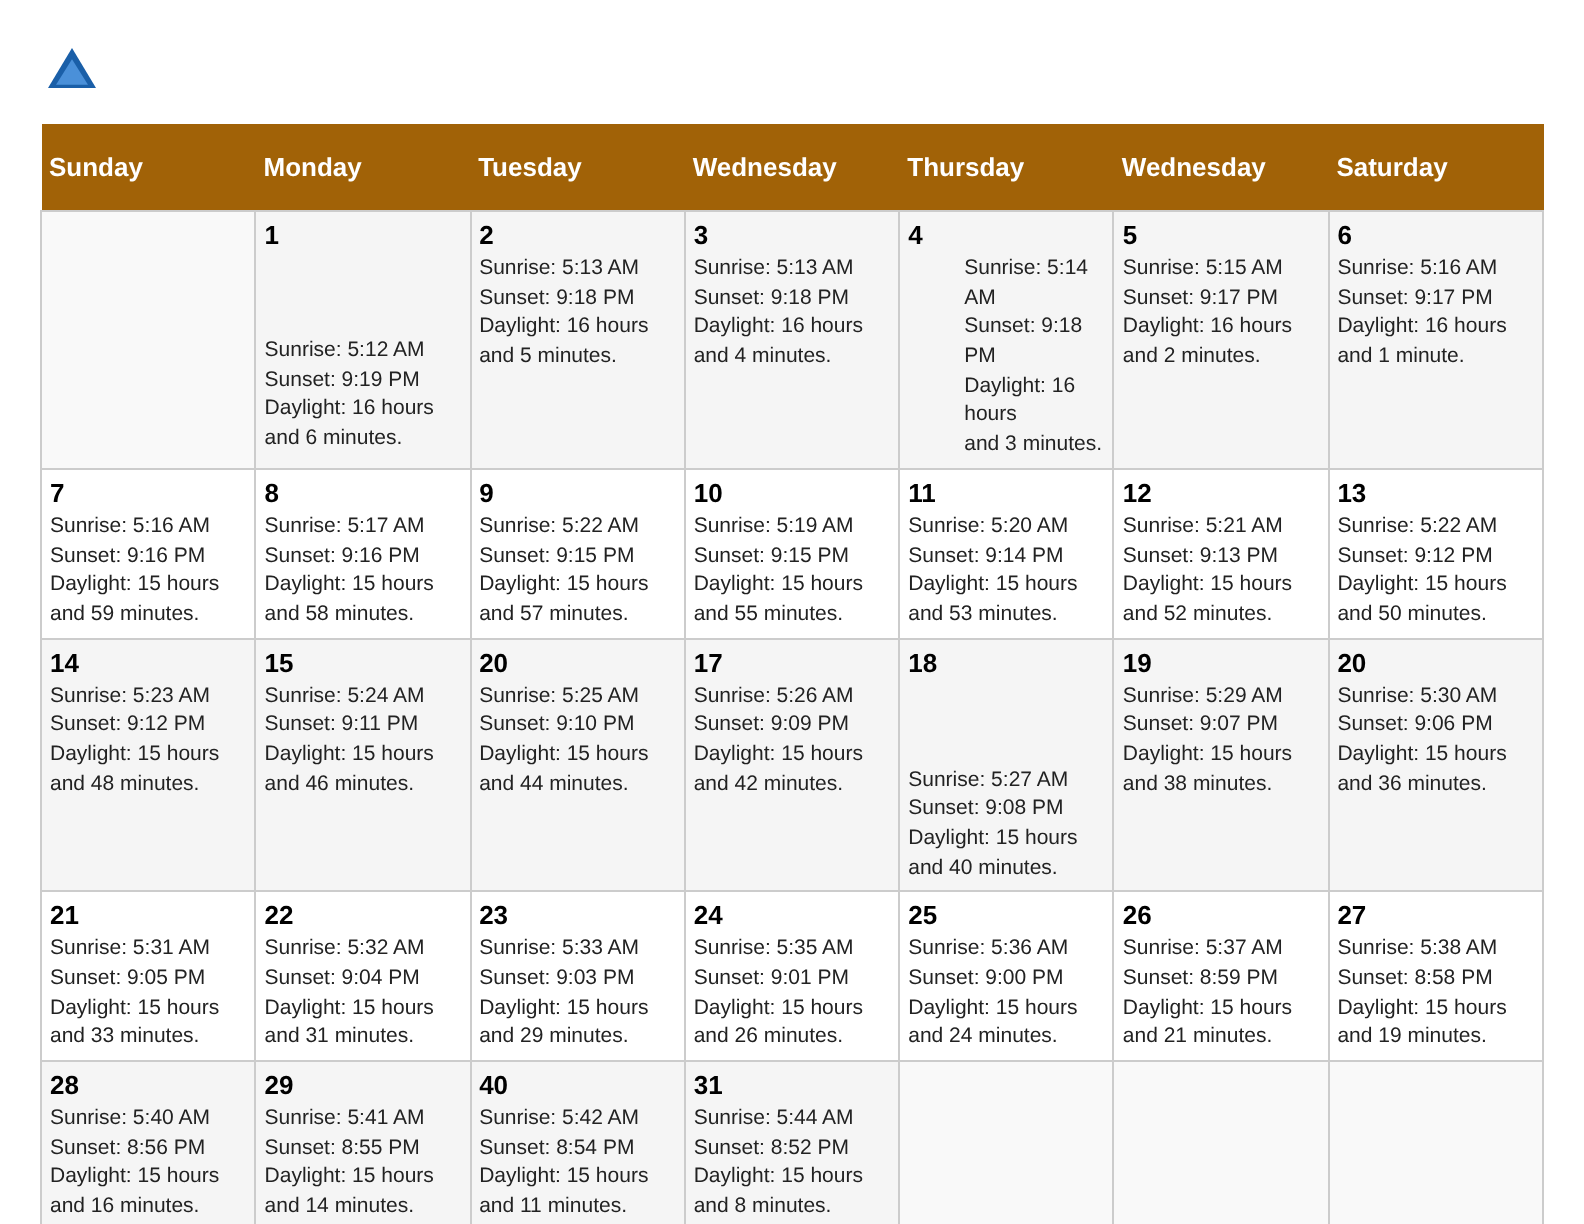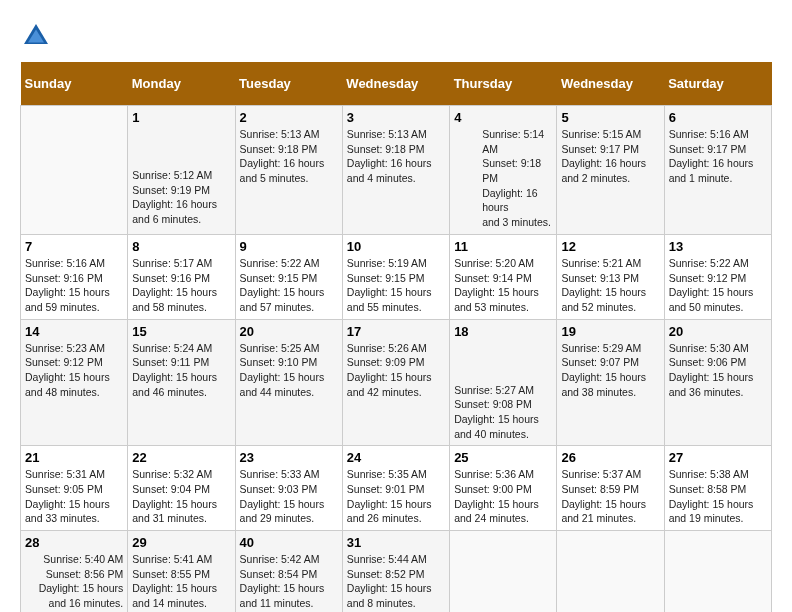--- a/index.html
+++ b/index.html
@@ -321,21 +321,21 @@
           <span class="day-number">27</span>
           <div class="day-info" style="white-space: pre-line;">Sunrise: 5:38 AM
 Sunset: 8:58 PM
 Daylight: 15 hours
 and 19 minutes.</div>
         </td>
       </tr>
       <tr>
         <td>
           <span class="day-number">28</span>
-          <div class="day-info" style="white-space: pre-line; text-align: right;">Sunrise: 5:40 AM
+          <div class="day-info" style="white-space: pre-line;">Sunrise: 5:40 AM
 Sunset: 8:56 PM
 Daylight: 15 hours
 and 16 minutes.</div>
         </td>
         <td>
           <span class="day-number">29</span>
           <div class="day-info" style="white-space: pre-line;">Sunrise: 5:41 AM
 Sunset: 8:55 PM
 Daylight: 15 hours
 and 14 minutes.</div>

